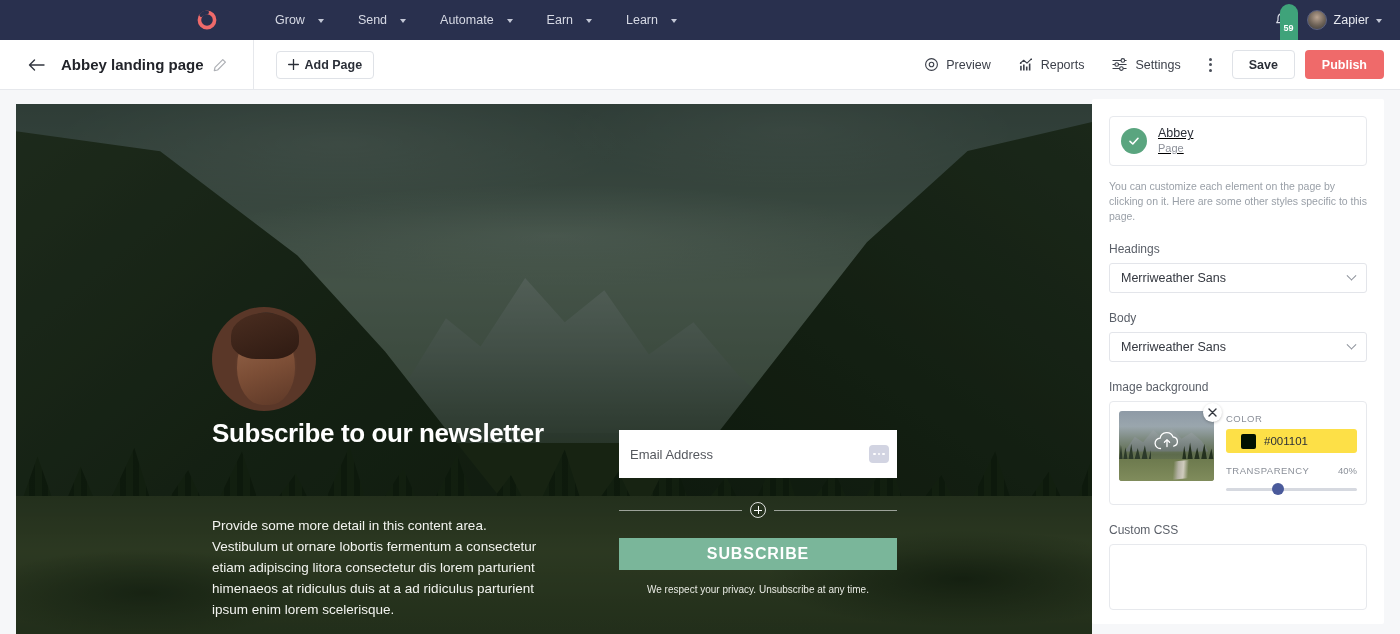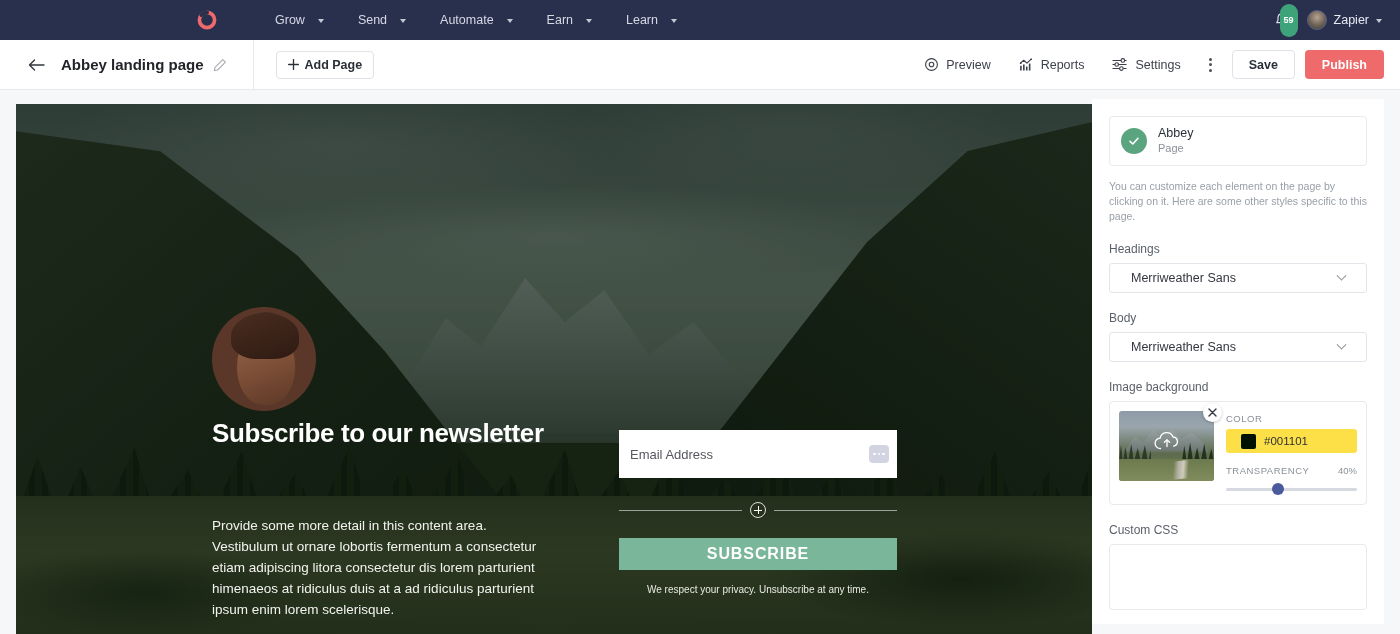--- a/index.html
+++ b/index.html
@@ -28,21 +28,21 @@
   }
   .caret { width: 0; height: 0; border-left: 3.5px solid transparent; border-right: 3.5px solid transparent; border-top: 4px solid #c3c7d6; margin-top:2px; }
   .nav-right {
     position: absolute; right: 18px; top: 0; height: 40px;
     display: flex; align-items: center; gap: 14px;
   }
   .bell-wrap { position: relative; width: 22px; height: 22px; display:flex; align-items:center; justify-content:center; cursor:pointer; }
   .badge {
     position: absolute; top: -5px; left: 9px;
     background: #3fa37a; color: #fff; font-size: 9px; font-weight: bold;
-    border-radius: 9px; padding: 11px 4px; min-width: 17px; text-align: center;
+    border-radius: 9px; padding: 19px 4px; min-width: 17px; text-align: center;
     line-height: 11px;
   }
   .user-chip { display: flex; align-items: center; gap: 7px; cursor: pointer; }
   .user-av {
     width: 20px; height: 20px; border-radius: 50%;
     background: radial-gradient(circle at 50% 35%, #b9a391 0%, #6d6257 55%, #3a3a3a 100%);
     border: 1px solid #5b6180;
   }
   .user-name { color: #e7e9f0; font-size: 12.5px; }
 
@@ -210,38 +210,38 @@
     background: #fff; width: 292px; margin-left: 0;
     min-height: 525px; border-radius: 2px;
   }
   .panel-head {
     padding: 15px 17px; font-size: 13px; font-weight: bold; color: #2b2f38;
     border-bottom: 1px solid #edeef1;
   }
   .panel-body { padding: 17px 17px 0 17px; }
   .page-card {
     border: 1px solid #e7e9ed; border-radius: 4px; padding: 9px 11px;
-    display: flex; align-items: center; gap: 11px; cursor: pointer;
+    display: flex; align-items: center; gap: 11px; cursor: pointer; text-decoration: underline;
   }
   .check-circle {
     width: 26px; height: 26px; border-radius: 50%; background: #5aa57f;
     display: flex; align-items: center; justify-content: center; flex: 0 0 auto;
   }
   .pc-name { font-size: 12.5px; color: #2b2f38; line-height: 15px; }
   .pc-sub { font-size: 11px; color: #8c9099; line-height: 15px; }
   .helper {
     margin-top: 13px; font-size: 10.5px; line-height: 15px; color: #9aa0a8;
   }
   .field-label {
     margin-top: 18px; font-size: 12px; color: #5a5f68; margin-bottom: 7px;
   }
   .select-box {
     height: 30px; border: 1px solid #e3e5ea; border-radius: 3px; background: #fff;
     display: flex; align-items: center; justify-content: space-between;
-    padding: 0 21px; font-size: 12.5px; color: #33373f; cursor: pointer;
+    padding: 0 11px; font-size: 12.5px; color: #33373f; cursor: pointer;
   }
   .chev {
     width: 7px; height: 7px; border-right: 1.4px solid #8a8f98; border-bottom: 1.4px solid #8a8f98;
     transform: rotate(45deg) translate(-2px,-2px);
   }
   .bg-box {
     border: 1px solid #e7e9ed; border-radius: 4px; padding: 9px;
     display: flex; gap: 12px;
   }
   .thumb {

